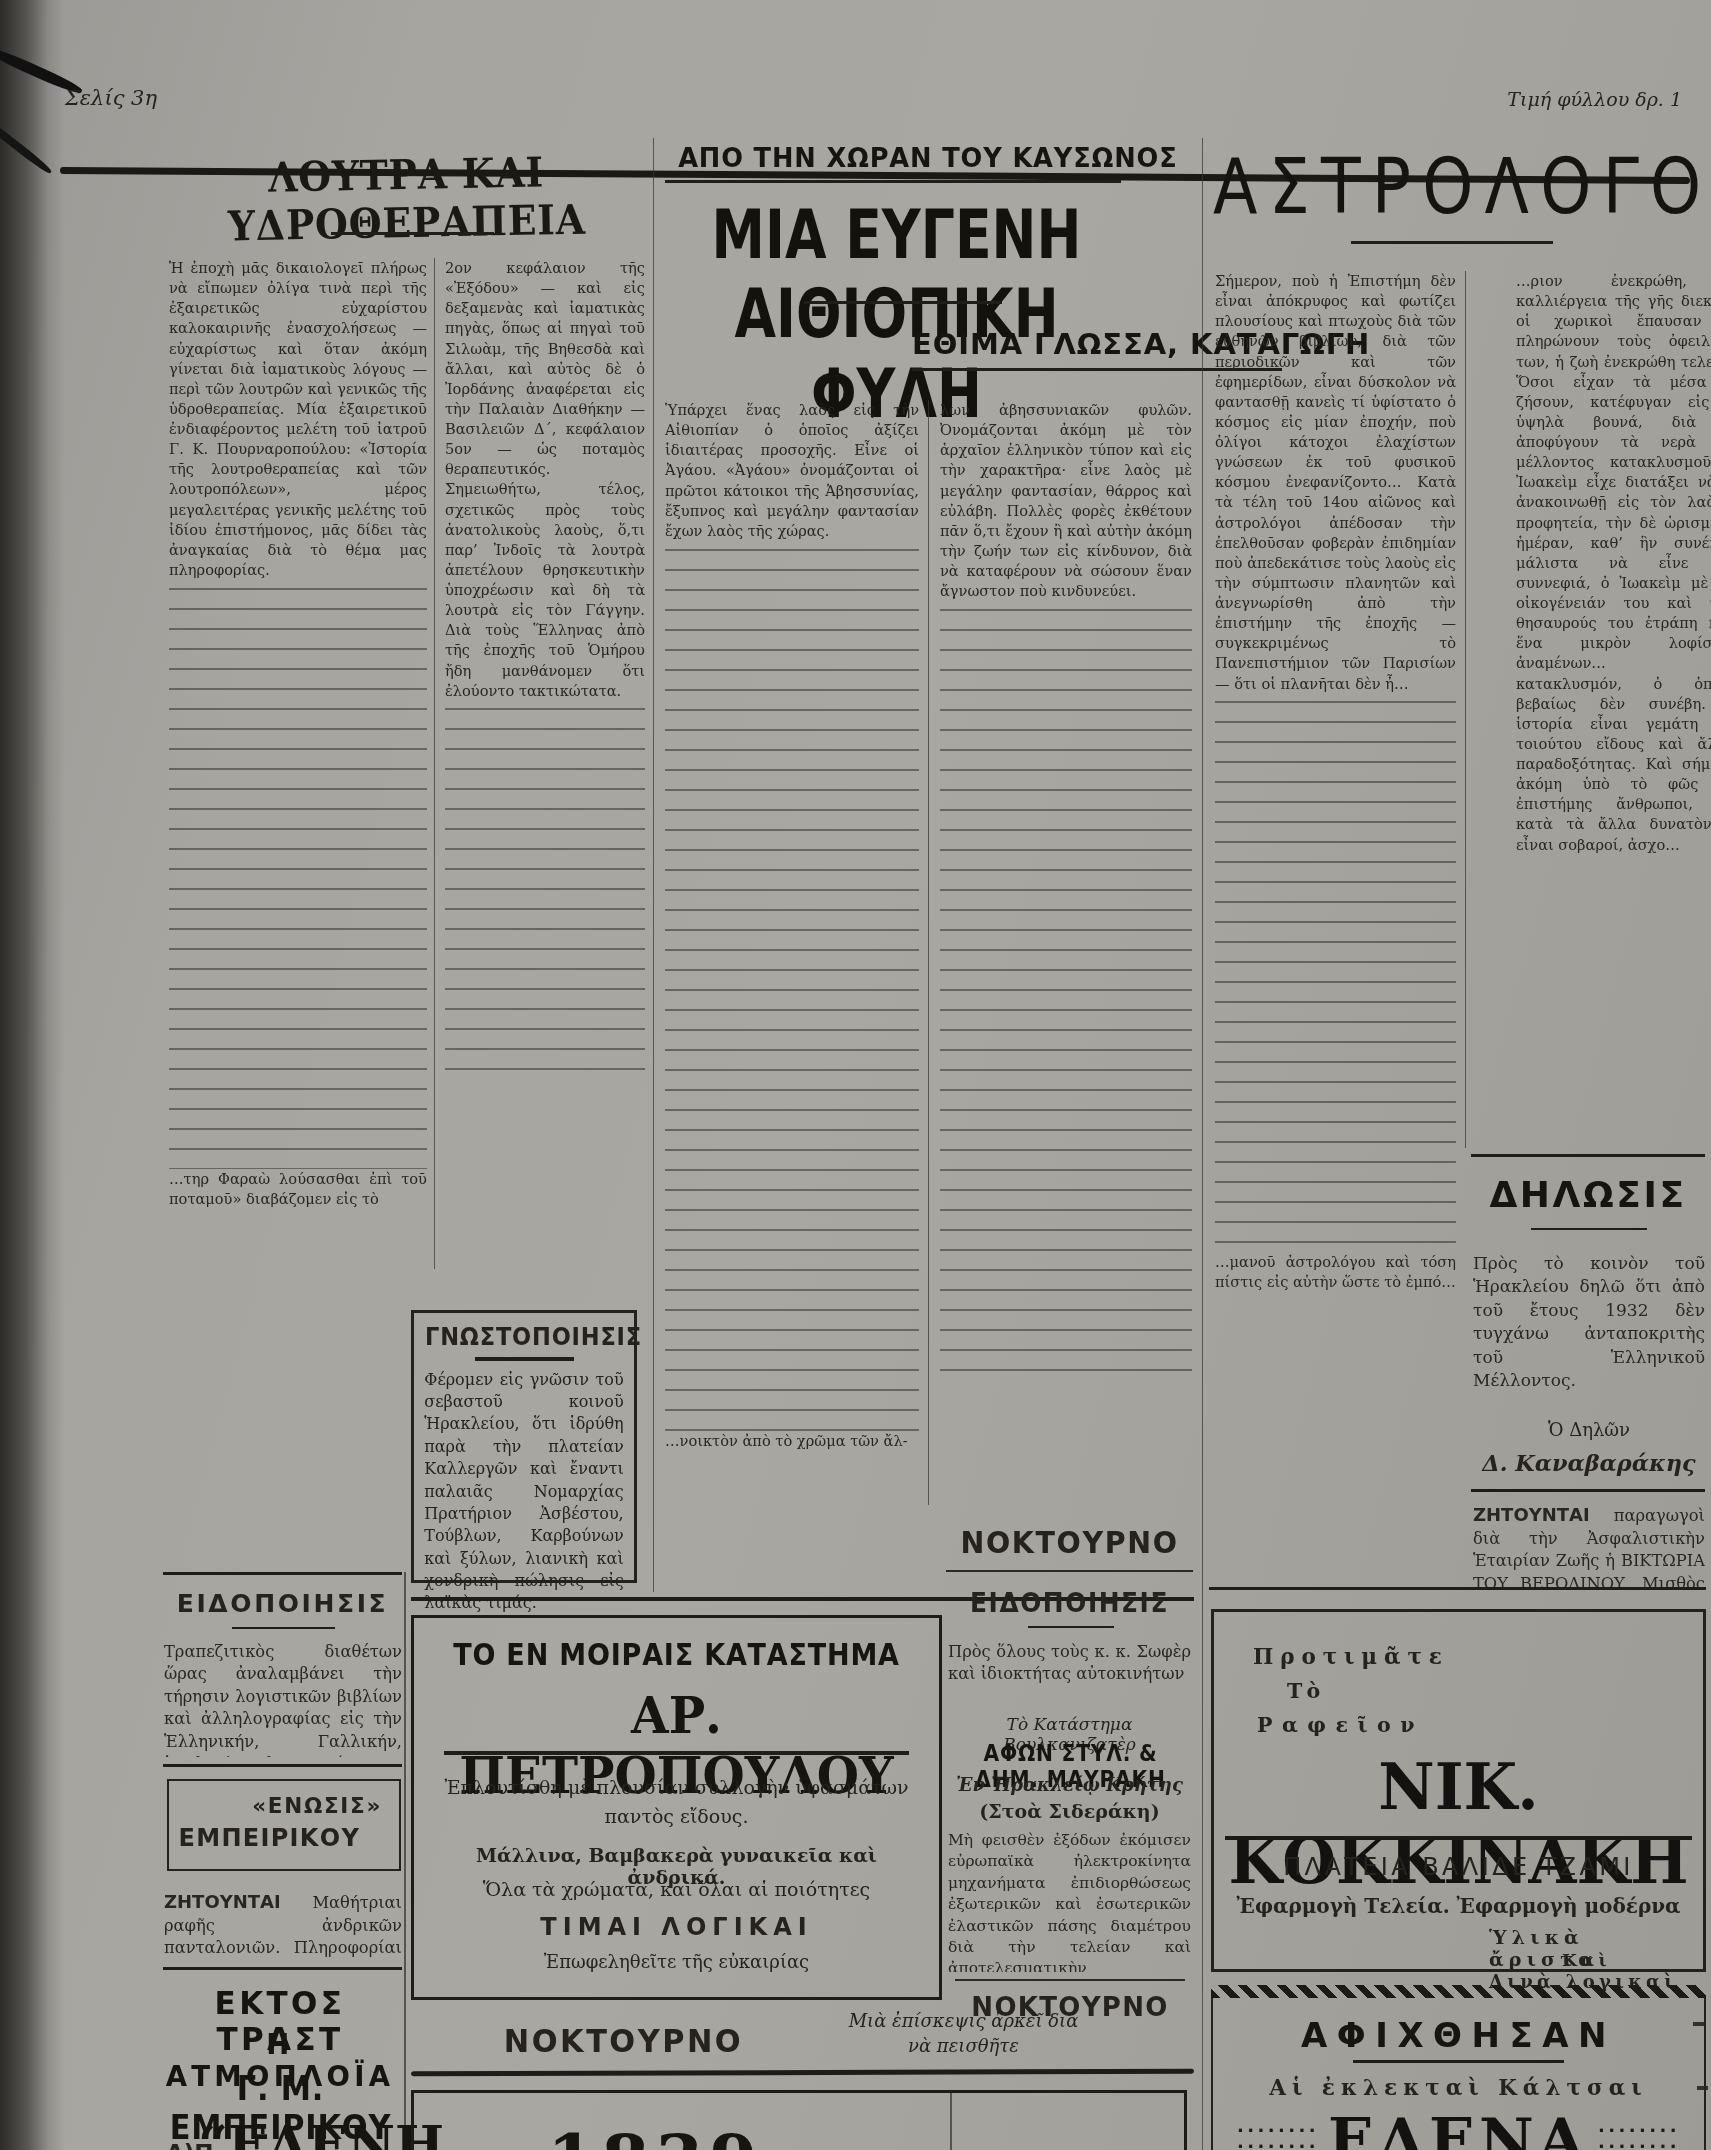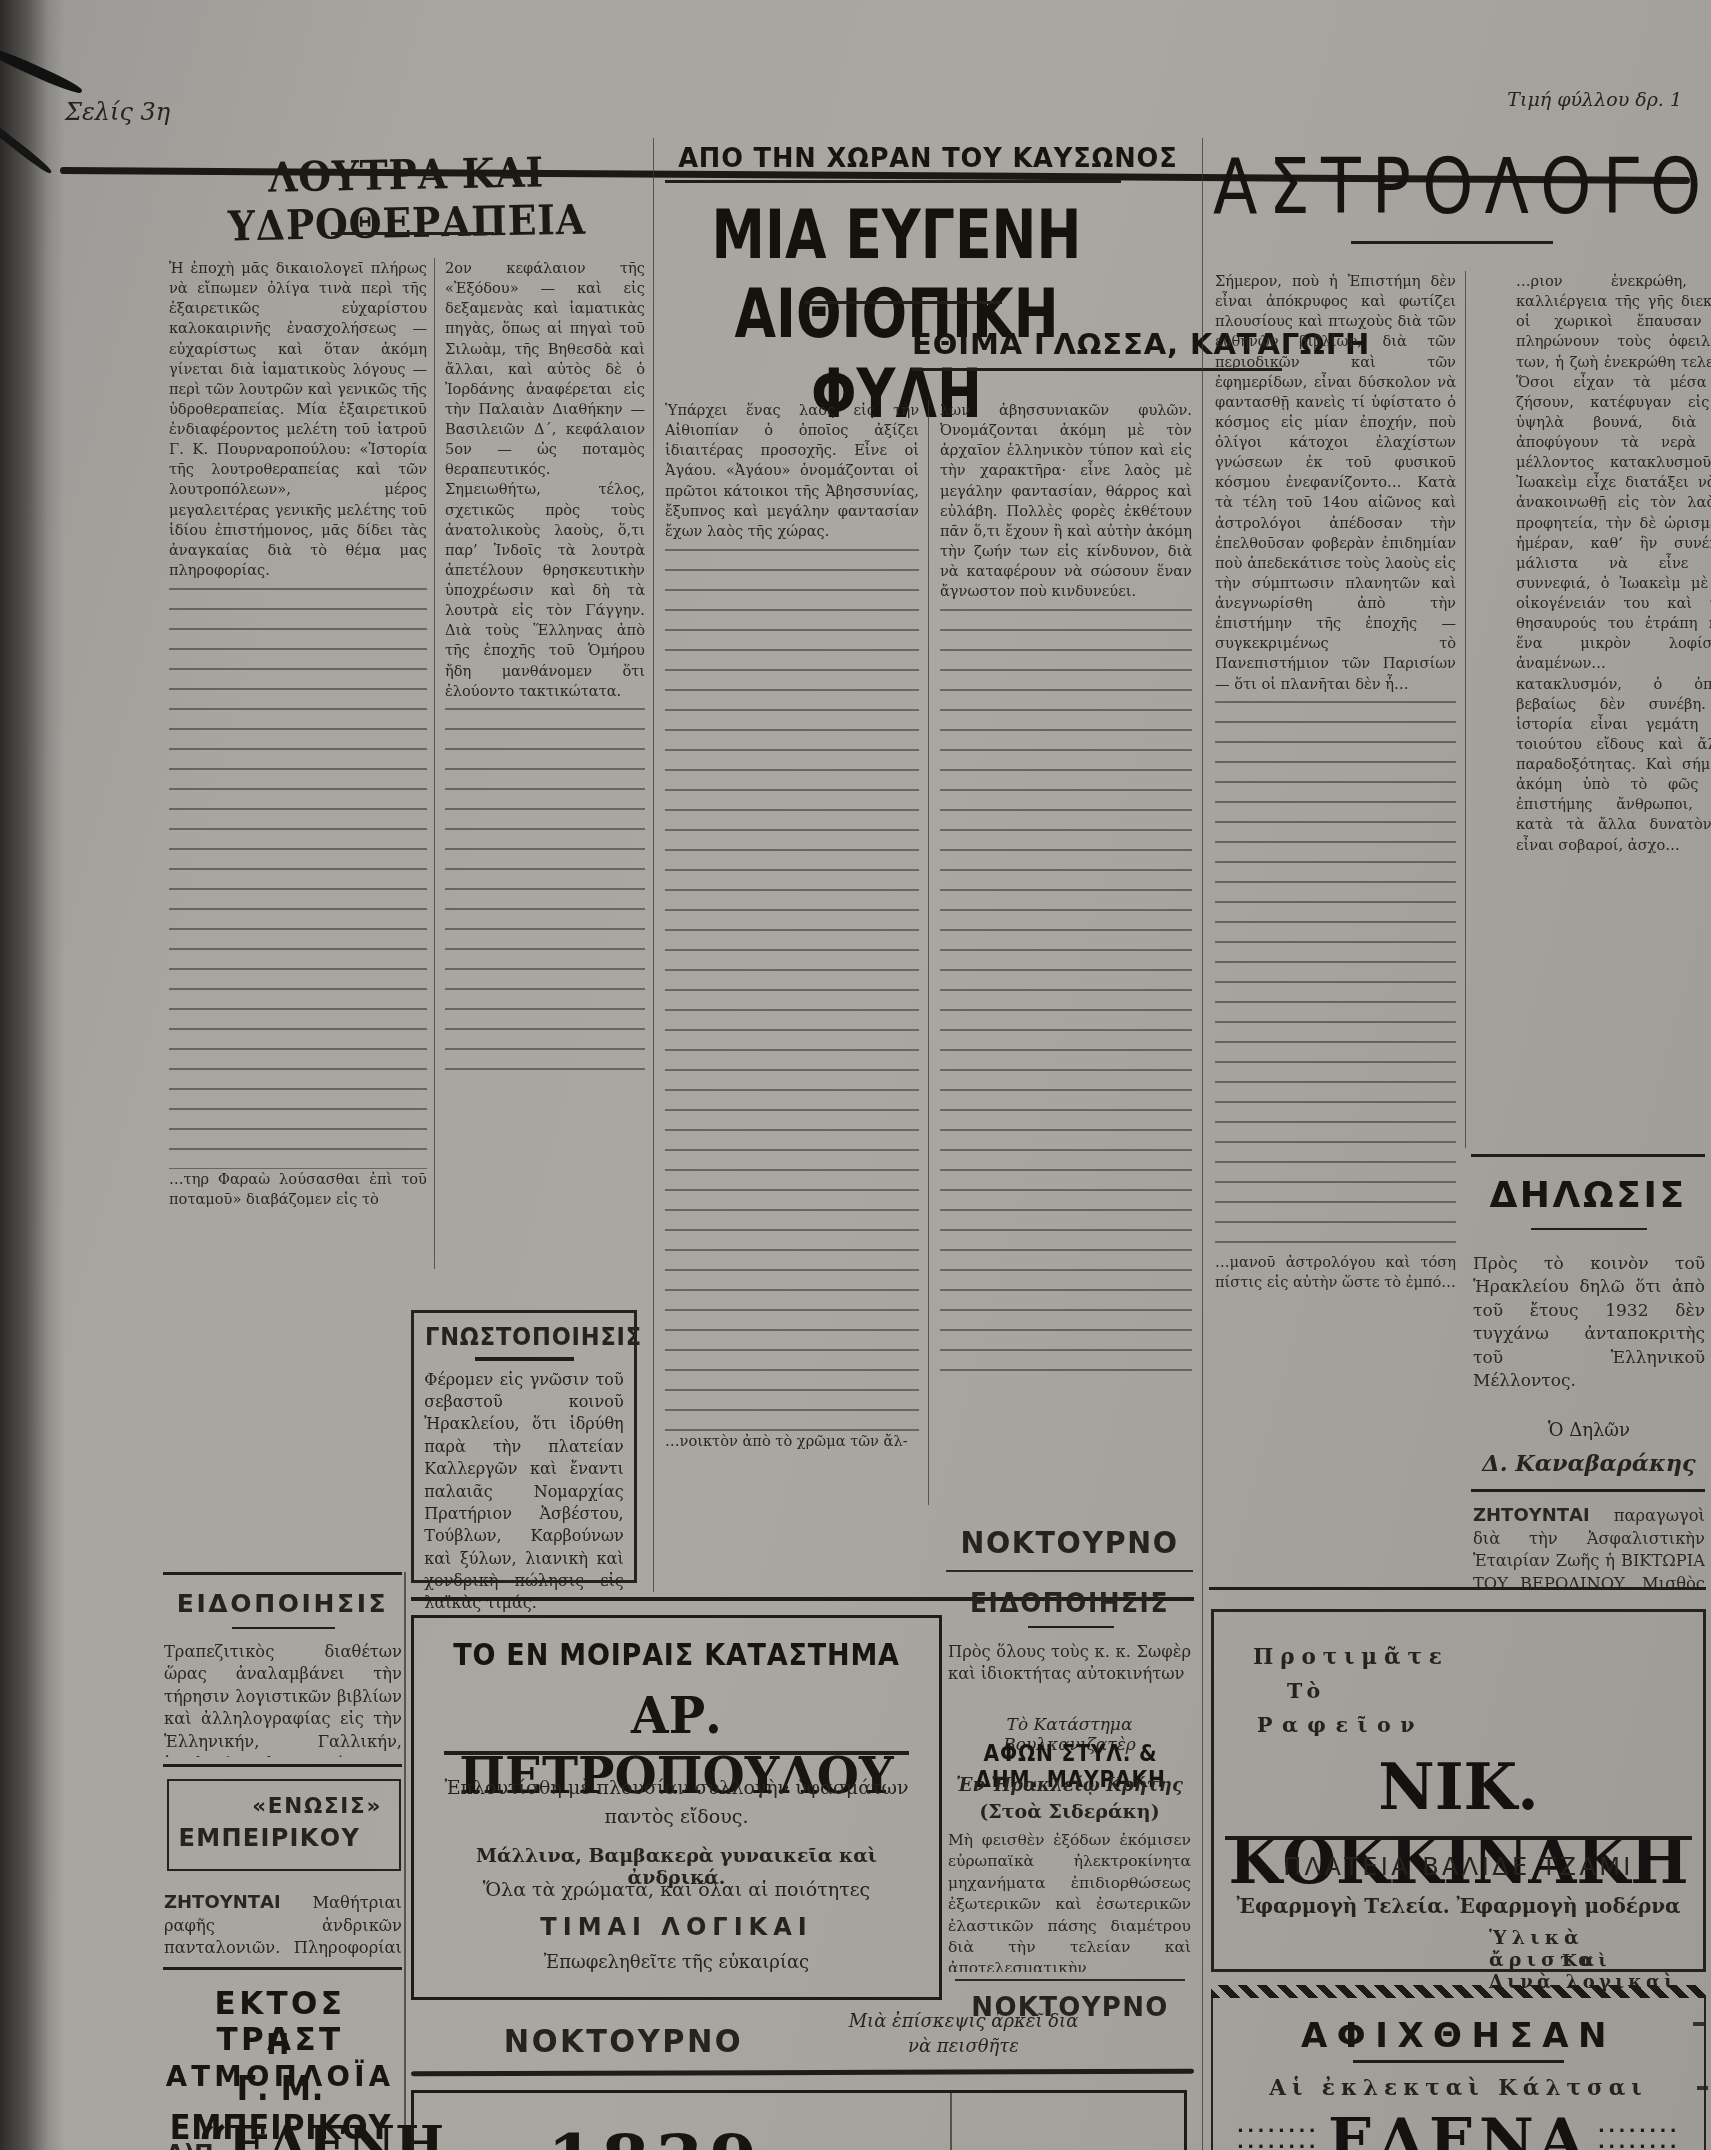--- a/index.html
+++ b/index.html
@@ -34,21 +34,21 @@
 <body>
 
 <div class="page">
   <div class="page-edge"></div>
   <div class="spine"></div>
   <div class="corner-mark"></div>
   <div class="corner-mark2"></div>
   <div class="tick" style="right:6px;top:2022px;width:13px;height:4.3px;"></div>
   <div class="tick" style="right:4.3px;top:2086px;width:11.2px;height:4.3px;"></div>
 
-  <div class="serif i" style="position:absolute;left:65px;top:98px;font-size:24px;">Σελίς 3η</div>
+  <div class="serif i" style="position:absolute;left:65px;top:86px;font-size:21px;">Σελίς 3η</div>
   <div class="serif i" style="position:absolute;right:30px;top:88px;font-size:19px;">Τιμή φύλλου δρ. 1</div>
   <div class="rule-wavy" style="left:60px;top:172px;width:1630px;transform:rotate(.35deg);"></div>
 
   <div>
     <div class="serif b" style="position:absolute;left:168px;top:151px;width:477px;text-align:center;font-size:41px;letter-spacing:0.9px;color:#1b1913;transform:rotate(-1.1deg) scaleX(.92);">ΛΟΥΤΡΑ ΚΑΙ ΥΔΡΟΘΕΡΑΠΕΙΑ</div>
     <div class="smallbar" style="left:331px;top:232px;width:163px;"></div>
     <div class="colbody" style="left:169px;top:258px;width:258px;height:1273px;">
       <span>Ἡ ἐποχὴ μᾶς δικαιολογεῖ πλήρως νὰ εἴπωμεν ὀλίγα τινὰ περὶ τῆς ἐξαιρετικῶς εὐχαρίστου καλοκαιρινῆς ἐνασχολήσεως — εὐχαρίστως καὶ ὅταν ἀκόμη γίνεται διὰ ἰαματικοὺς λόγους — περὶ τῶν λουτρῶν καὶ γενικῶς τῆς ὑδροθεραπείας. Μία ἐξαιρετικοῦ ἐνδιαφέροντος μελέτη τοῦ ἰατροῦ Γ. Κ. Πουρναροπούλου: «Ἱστορία τῆς λουτροθεραπείας καὶ τῶν λουτροπόλεων», μέρος μεγαλειτέρας γενικῆς μελέτης τοῦ ἰδίου ἐπιστήμονος, μᾶς δίδει τὰς ἀναγκαίας διὰ τὸ θέμα μας πληροφορίας.</span>
       <div class="fill" style="height:581px;"></div>
       <span>…τηρ Φαραὼ λούσασθαι ἐπὶ τοῦ ποταμοῦ» διαβάζομεν εἰς τὸ</span>

